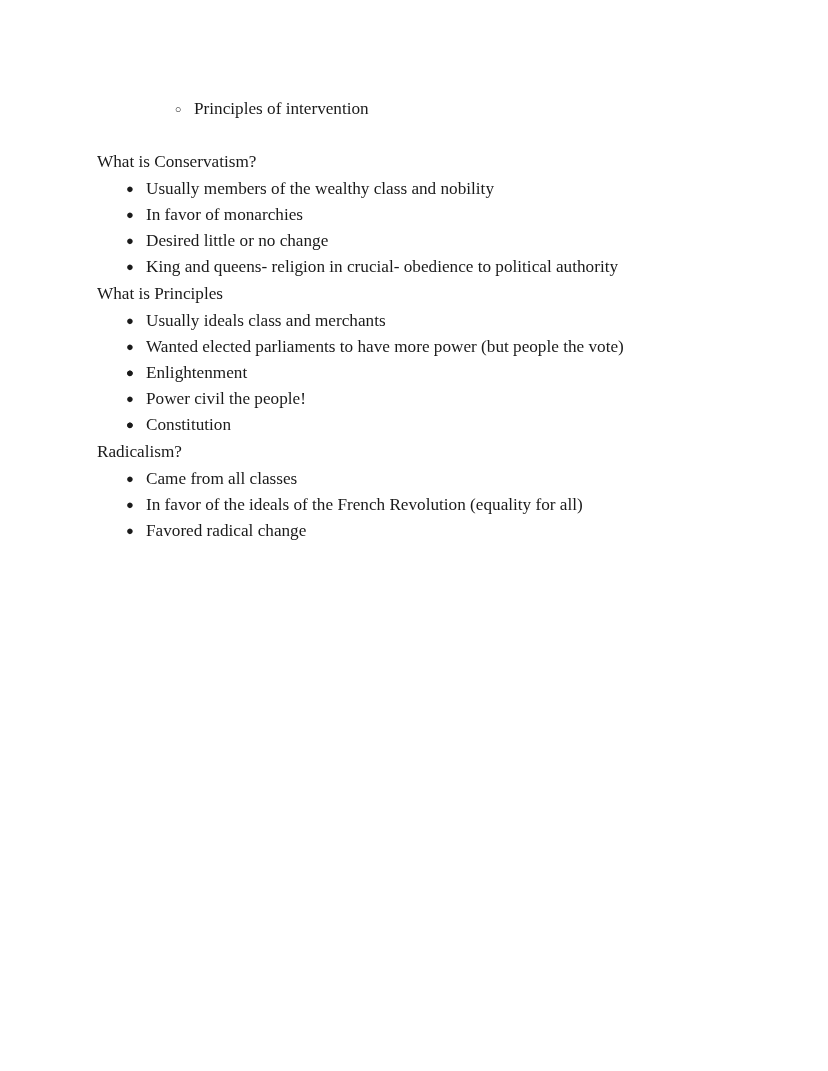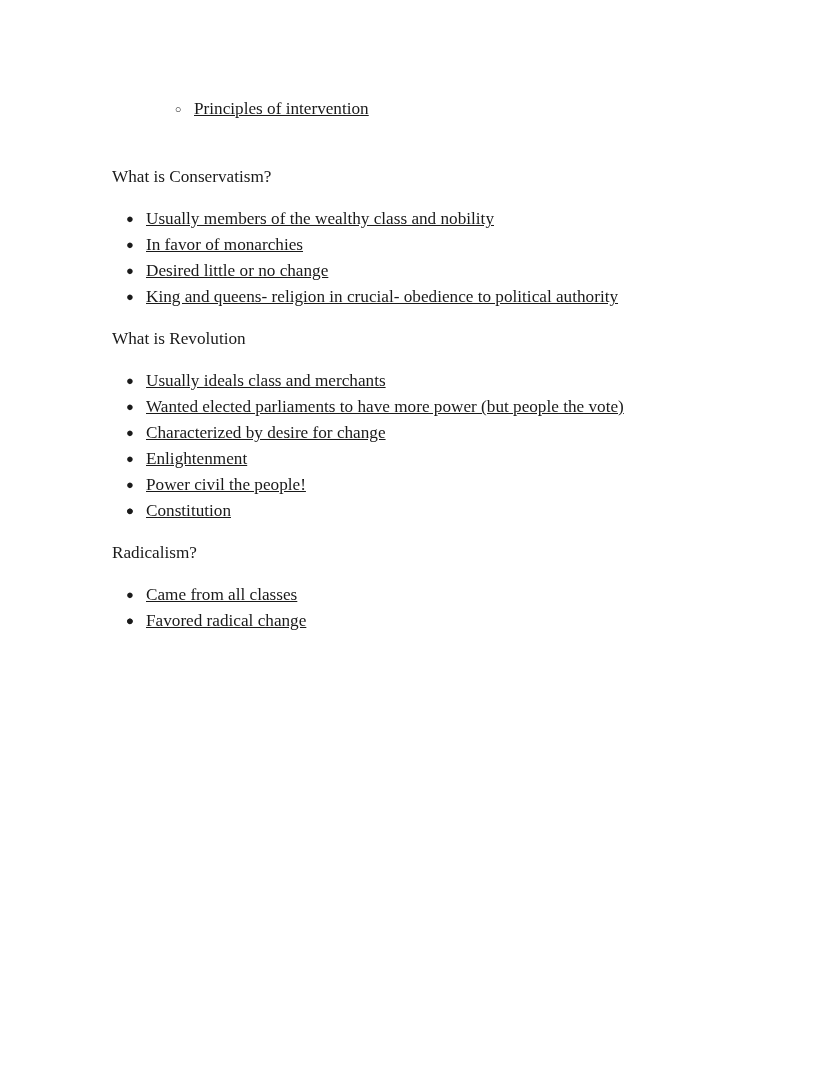--- a/index.html
+++ b/index.html
@@ -29,21 +29,21 @@
     position: absolute;
     left: 96px;
     top: 96px;
     width: 660px;
   }
 
   
   .heading {
     font-size: 17.2px;
     line-height: 26px;
-    margin: 16px;
+    margin: 1px;
     padding: 0;
     white-space: nowrap;
   }
 
   
   .spacer {
     height: 26px;
   }
 
   
@@ -87,49 +87,48 @@
     top: 0;
     width: 12px;
     line-height: 26px;
     font-size: 11px;
     text-align: center;
     color: #1a1a1a;
   }
 
   .bullet-text {
     display: inline;
-    text-decoration: underline;
   }
 </style>
 </head>
 <body>
 
 <div class="page">
   <div class="doc-body" id="doc-body">
       <ul class="level2">
         <li><span class="bullet">○</span><span class="bullet-text">Principles of intervention</span></li>
       </ul>
       <div class="spacer"></div>
       <div class="heading">What is Conservatism?</div>
       <ul class="level1">
         <li><span class="bullet">●</span><span class="bullet-text">Usually members of the wealthy class and nobility</span></li>
         <li><span class="bullet">●</span><span class="bullet-text">In favor of monarchies</span></li>
         <li><span class="bullet">●</span><span class="bullet-text">Desired little or no change</span></li>
         <li><span class="bullet">●</span><span class="bullet-text">King and queens- religion in crucial- obedience to political authority</span></li>
       </ul>
-      <div class="heading">What is Revolution</div>
+      <div class="heading">What is Principles</div>
       <ul class="level1">
         <li><span class="bullet">●</span><span class="bullet-text">Usually ideals class and merchants</span></li>
         <li><span class="bullet">●</span><span class="bullet-text">Wanted elected parliaments to have more power (but people the vote)</span></li>
-        <li><span class="bullet">●</span><span class="bullet-text">Characterized by desire for change</span></li>
+        <li><span class="bullet">●</span></li>
         <li><span class="bullet">●</span><span class="bullet-text">Enlightenment</span></li>
         <li><span class="bullet">●</span><span class="bullet-text">Power civil the people!</span></li>
         <li><span class="bullet">●</span></li>
         <li><span class="bullet">●</span><span class="bullet-text">Constitution</span></li>
       </ul>
       <div class="heading">Radicalism?</div>
       <ul class="level1">
         <li><span class="bullet">●</span><span class="bullet-text">Came from all classes</span></li>
-        <li><span class="bullet">●</span></li>
+        <li><span class="bullet">●</span><span class="bullet-text">In favor of the ideals of the French Revolution (equality for all)</span></li>
         <li><span class="bullet">●</span><span class="bullet-text">Favored radical change</span></li>
       </ul>
     </div>
 </div>
 
 </body></html>

